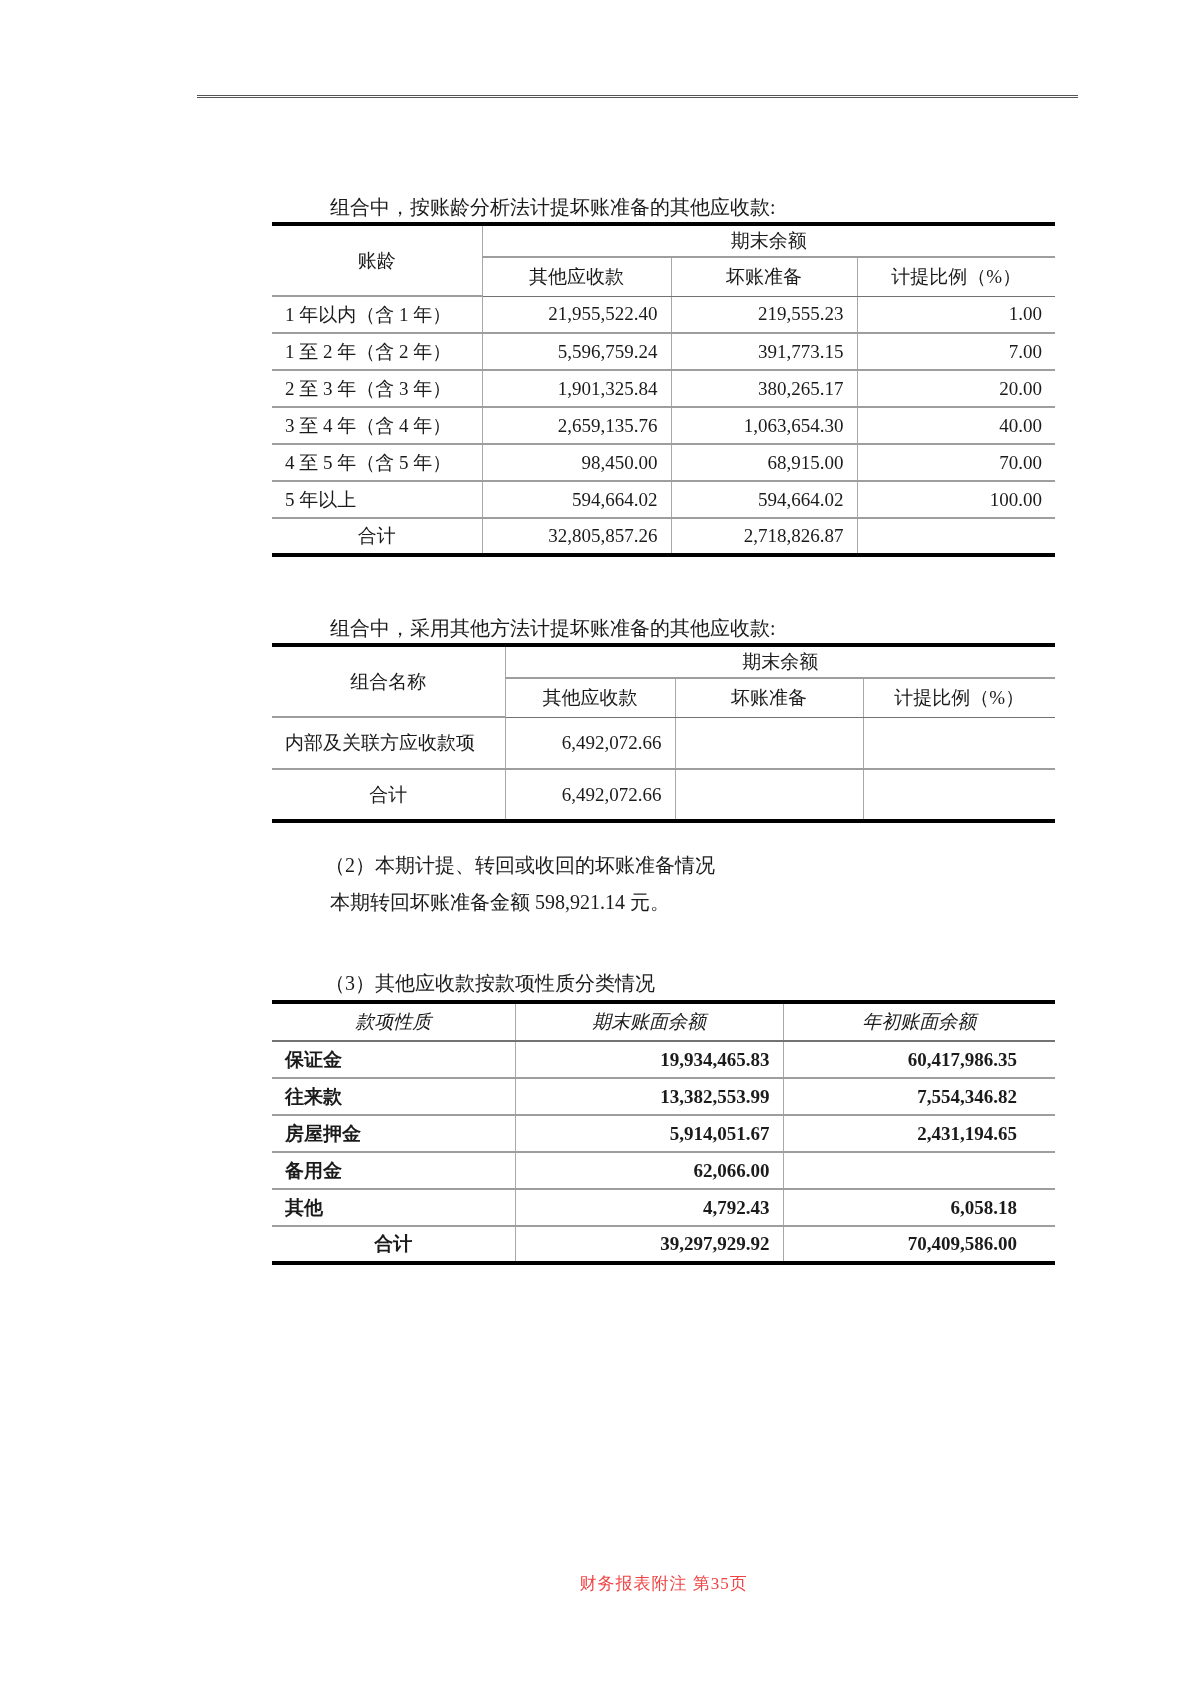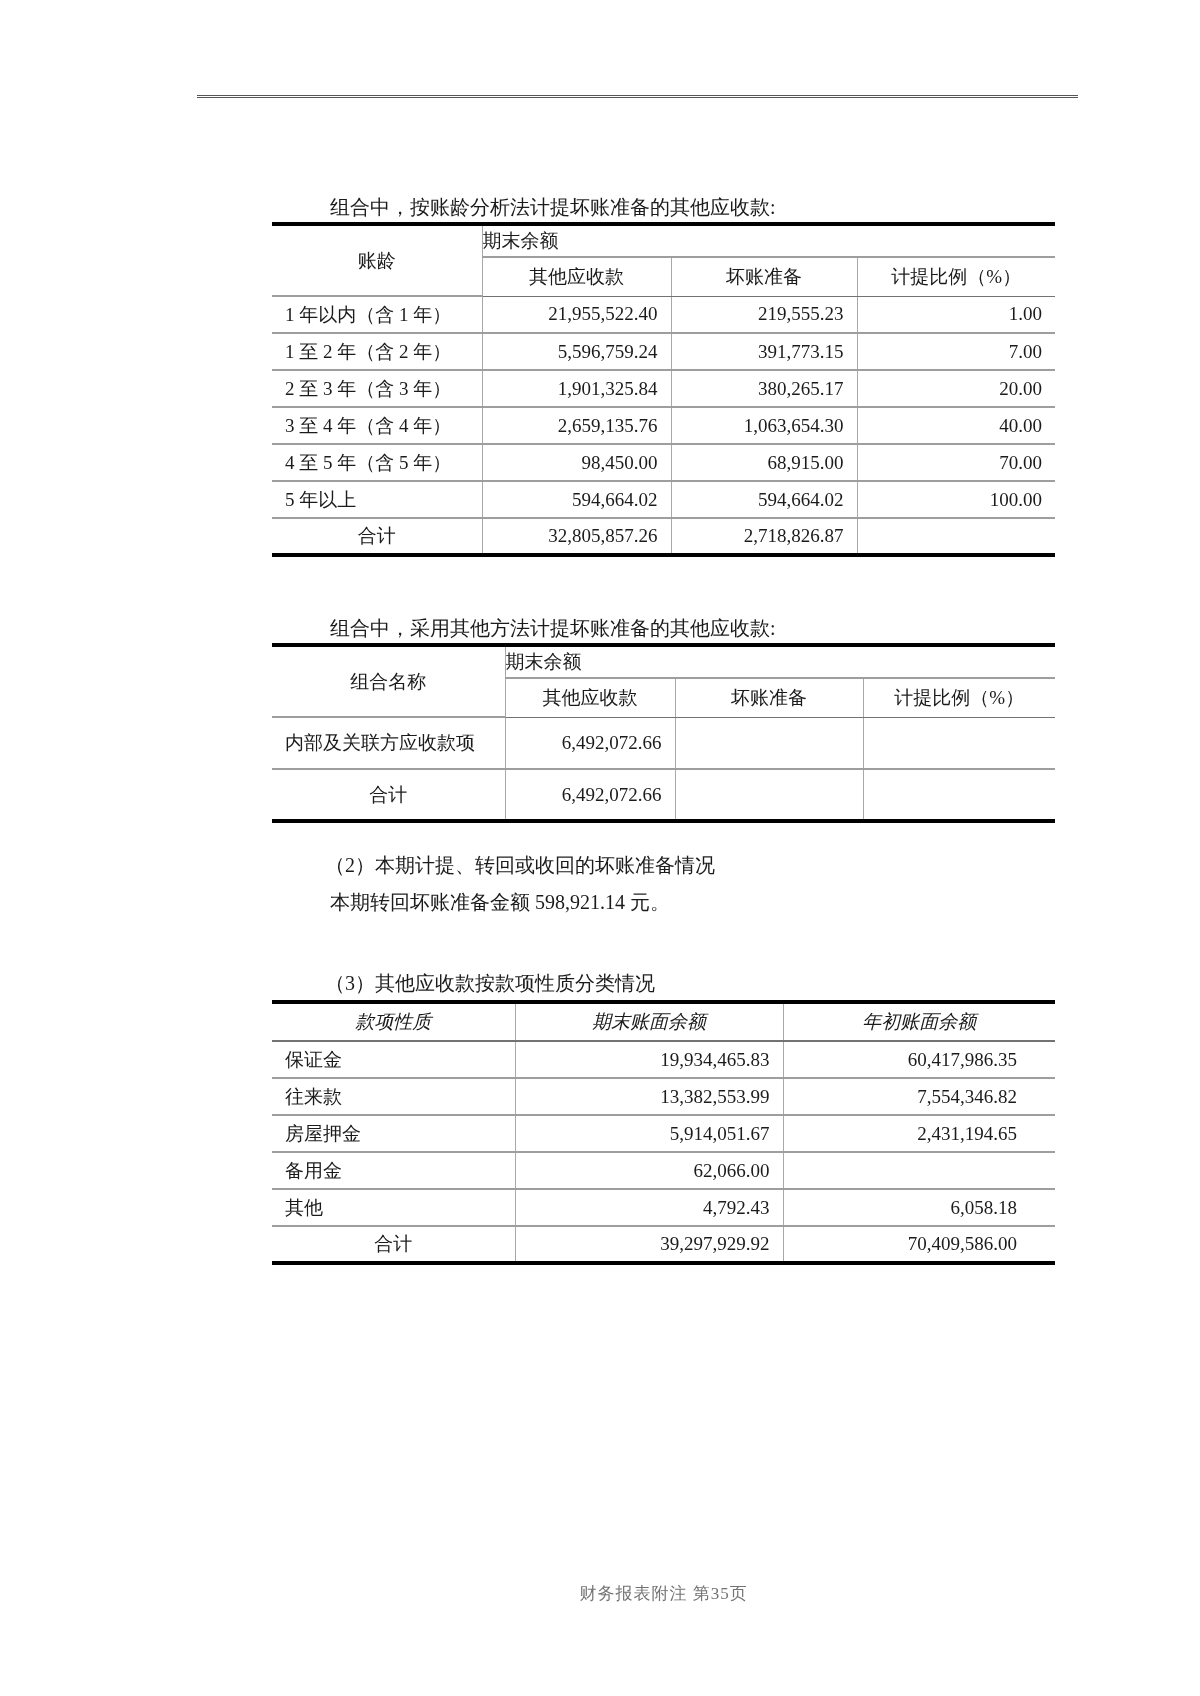--- a/index.html
+++ b/index.html
@@ -24,41 +24,41 @@
     border-collapse:collapse; table-layout:fixed;
     font-size:19px;
     border-top:4px solid #000; border-bottom:4px solid #000;
   }
   table.t td {
     vertical-align:middle;
     border-right:1px solid #a8a8a8;
     overflow:hidden; white-space:nowrap;
   }
   table.t td:last-child { border-right:none; }
-  .c-group { border-bottom:2px solid #9e9e9e; text-align:left;margin-left:8px; }
+  .c-group { border-bottom:2px solid #9e9e9e; text-align:center;margin-left:8px; }
   .r-sub td { border-bottom:1px solid #737373; text-align:center; }
   .c-rowhead { border-bottom:2px solid #9e9e9e; text-align:center; }
   table.t tbody td { border-bottom:2px solid #9e9e9e;margin-top:29px; }
   table.t tbody tr:last-child td { border-bottom:none; }
   table.t3 thead td { border-bottom:2px solid #737373; text-align:center;font-style:italic; }
   .c-label { text-align:left; padding-left:13px; }
   .c-num { text-align:right; padding-right:13px; }
   .t3 .c-num2 { text-align:right; padding-right:38px; }
   .c-total-label { text-align:center; padding-left:0; }
   .t1 tr.r-group { height:33px; }
   .t1 tr.r-sub { height:39px; }
   .t1 tbody tr { height:37px; }
   .t2 tr.r-group { height:33px; }
   .t2 tr.r-sub { height:39px; }
   .t2 tbody tr { height:52px; }
   .t3 thead tr { height:39px; }
-  .t3 tbody tr { height:37px; }
+  .t3 tbody tr { height:37px;font-weight:bold; }
   .footer {
     position:absolute; left:272px; width:783px; top:1572px;
-    text-align:center; font-size:17px; color:#737373; letter-spacing:1px;margin-top:10px;
+    text-align:center; font-size:17px; color:#ef4444; letter-spacing:1px;
   }
 </style>
 </head>
 <body>
 
 <div class="page">
 
   <div class="header-rule"></div>
 
   <div class="sec-title" style="top:195px; left:330px;">组合中，按账龄分析法计提坏账准备的其他应收款:</div>

